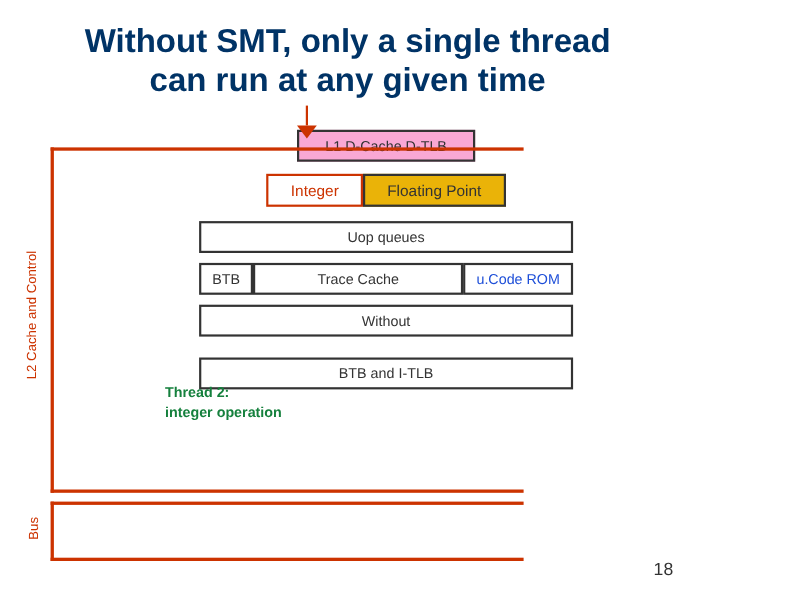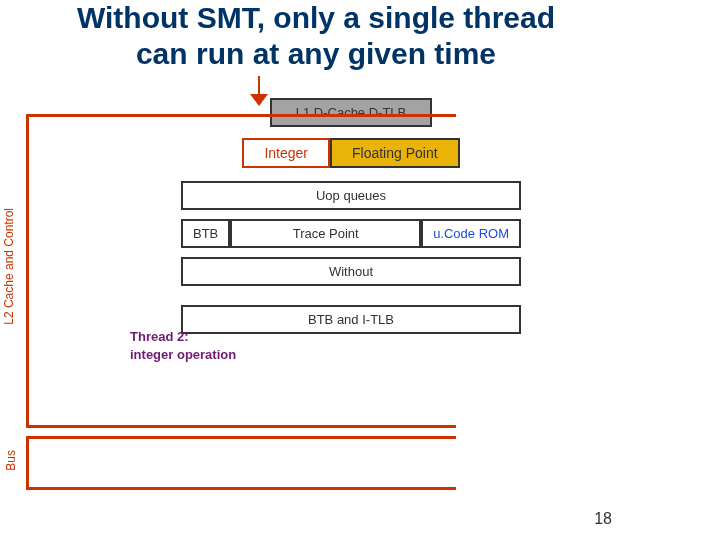--- a/index.html
+++ b/index.html
@@ -9,20 +9,21 @@
       background: white;
       font-family: Arial, sans-serif;
       overflow: hidden;
       position: relative;
     }
 
     .slide {
       width: 632px;
       height: 540px;
       position: relative;
+      padding: 20px;
     }
 
     .title {
       text-align: center;
       font-size: 30px;
       font-weight: bold;
       color: #003366;
       line-height: 1.2;
       margin-bottom: 16px;
     }
@@ -36,21 +37,21 @@
       margin: 4px 0;
     }
 
     
     .l1-box {
       border: 2px solid #333;
       padding: 5px 24px;
       font-size: 13px;
       color: #333;
       text-align: center;
-      background: #a3a3a3;
+      background: #f9a8d4;
       margin-bottom: 2px;
     }
 
     
     .int-box {
       border: 2px solid #cc3300;
       padding: 5px 20px;
       font-size: 14px;
       color: #cc3300;
       background: white;
@@ -209,21 +210,21 @@
       <div class="full-box" style="margin-top:4px;">
         <span>Uop queues</span>
       </div>
 
 
       <div class="btb-row" style="margin-top:4px;">
         <div class="btb-box">
           <span>BTB</span>
         </div>
         <div class="trace-box">
-          <span>Trace Point</span>
+          <span>Trace Cache</span>
         </div>
         <div class="ucode-box">
           <span>u.Code ROM</span>
         </div>
       </div>
 
       <div class="full-box" style="margin-top:4px;">
         <span>Without</span>
       </div>
 
@@ -231,21 +232,21 @@
         <span>BTB and I-TLB</span>
       </div>
 
     </div>
 
     <div style="
       position: absolute;
       bottom: -30px;
       left: 60px;
       font-size: 13px;
-      color: #701a75;
+      color: #15803d;
       font-weight: bold;
       line-height: 1.4;
     ">
       <div>Thread 2:</div>
       <div>integer operation</div>
     </div>
 
   </div>
 
   <div class="page-number">18</div>

